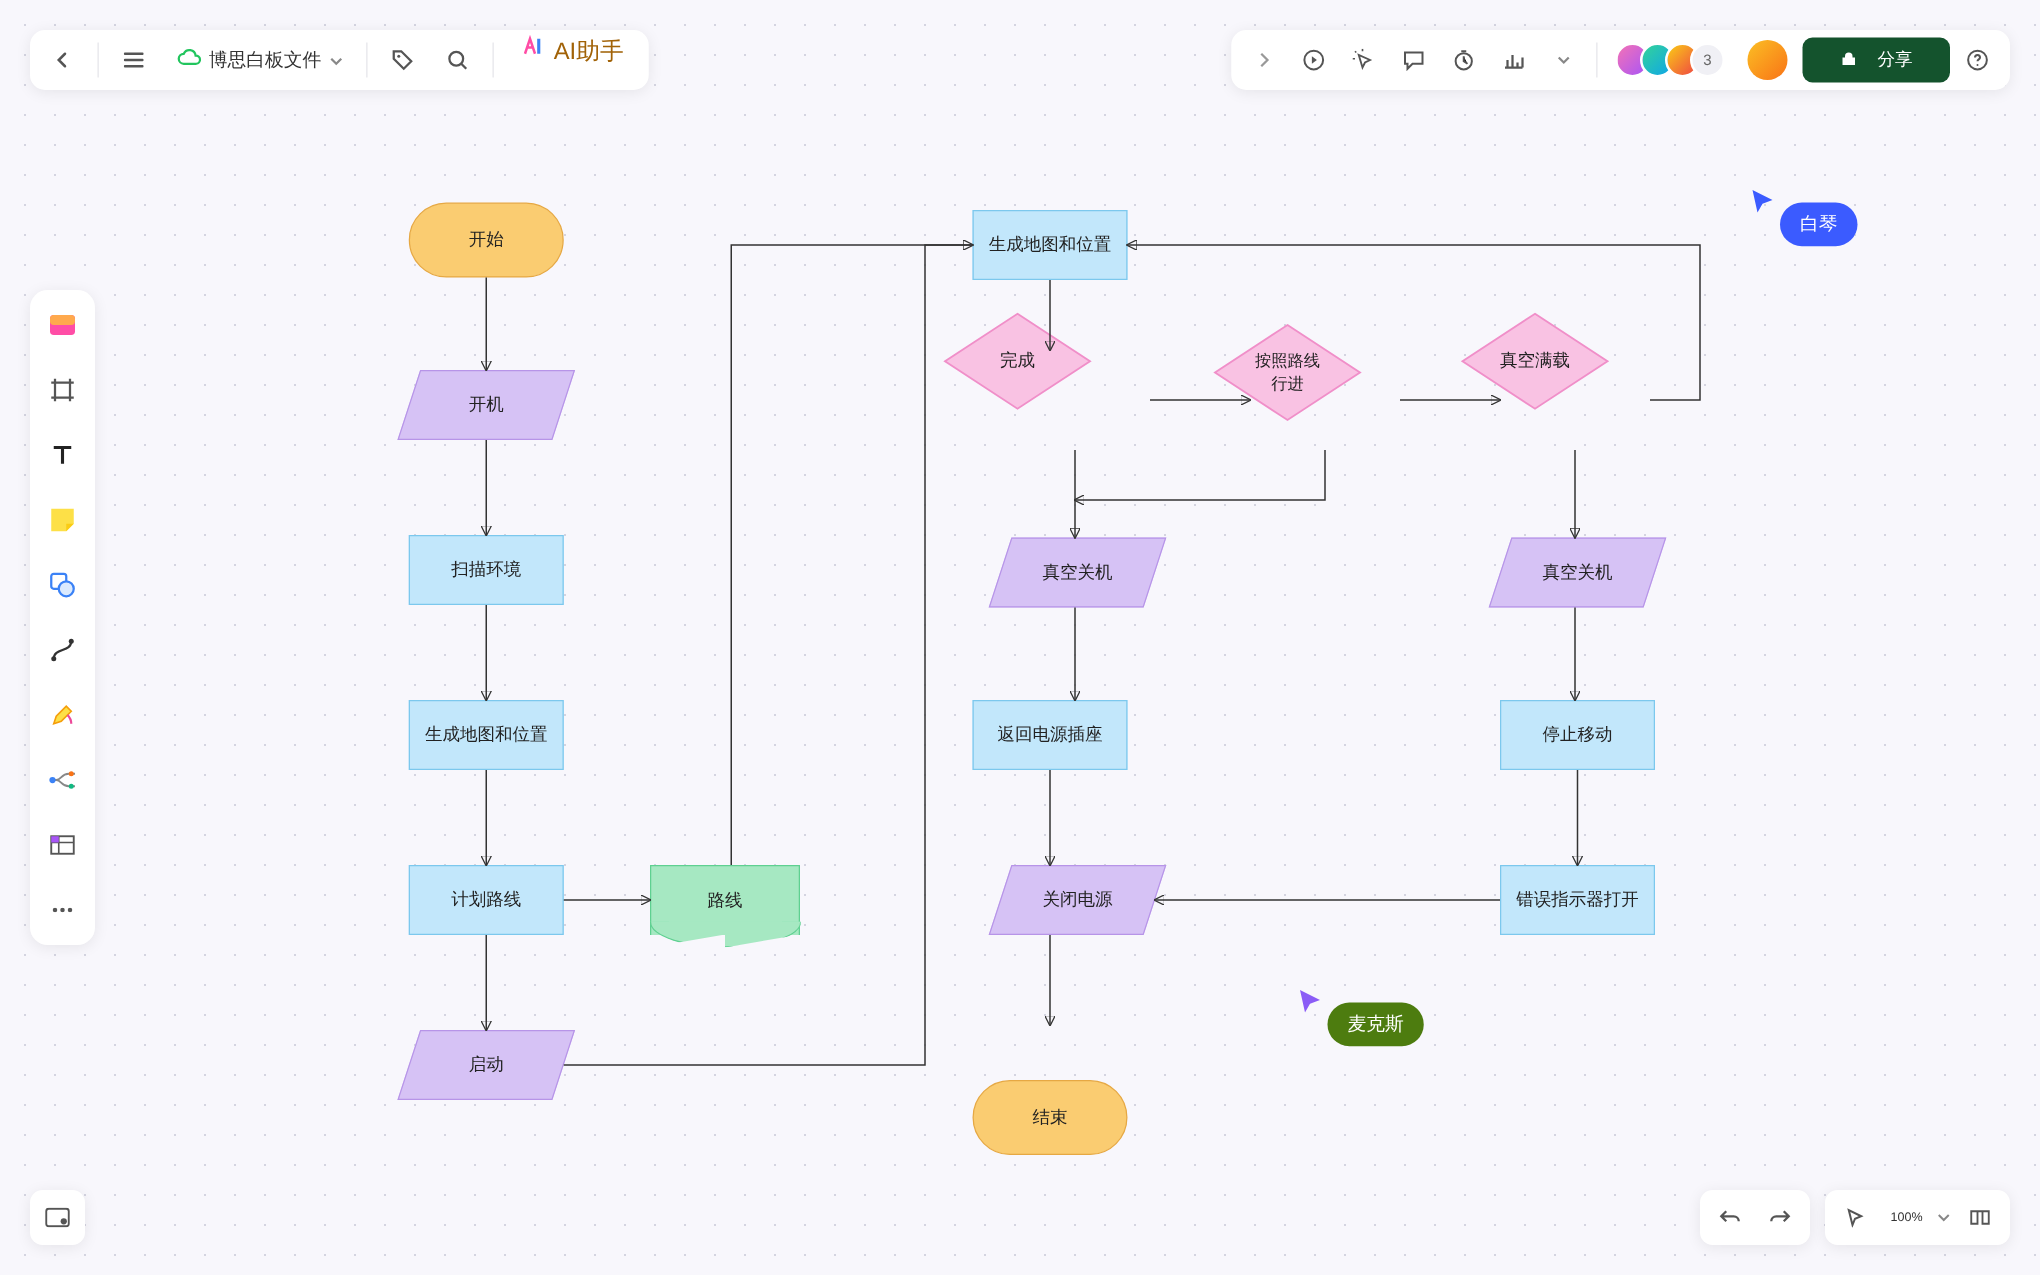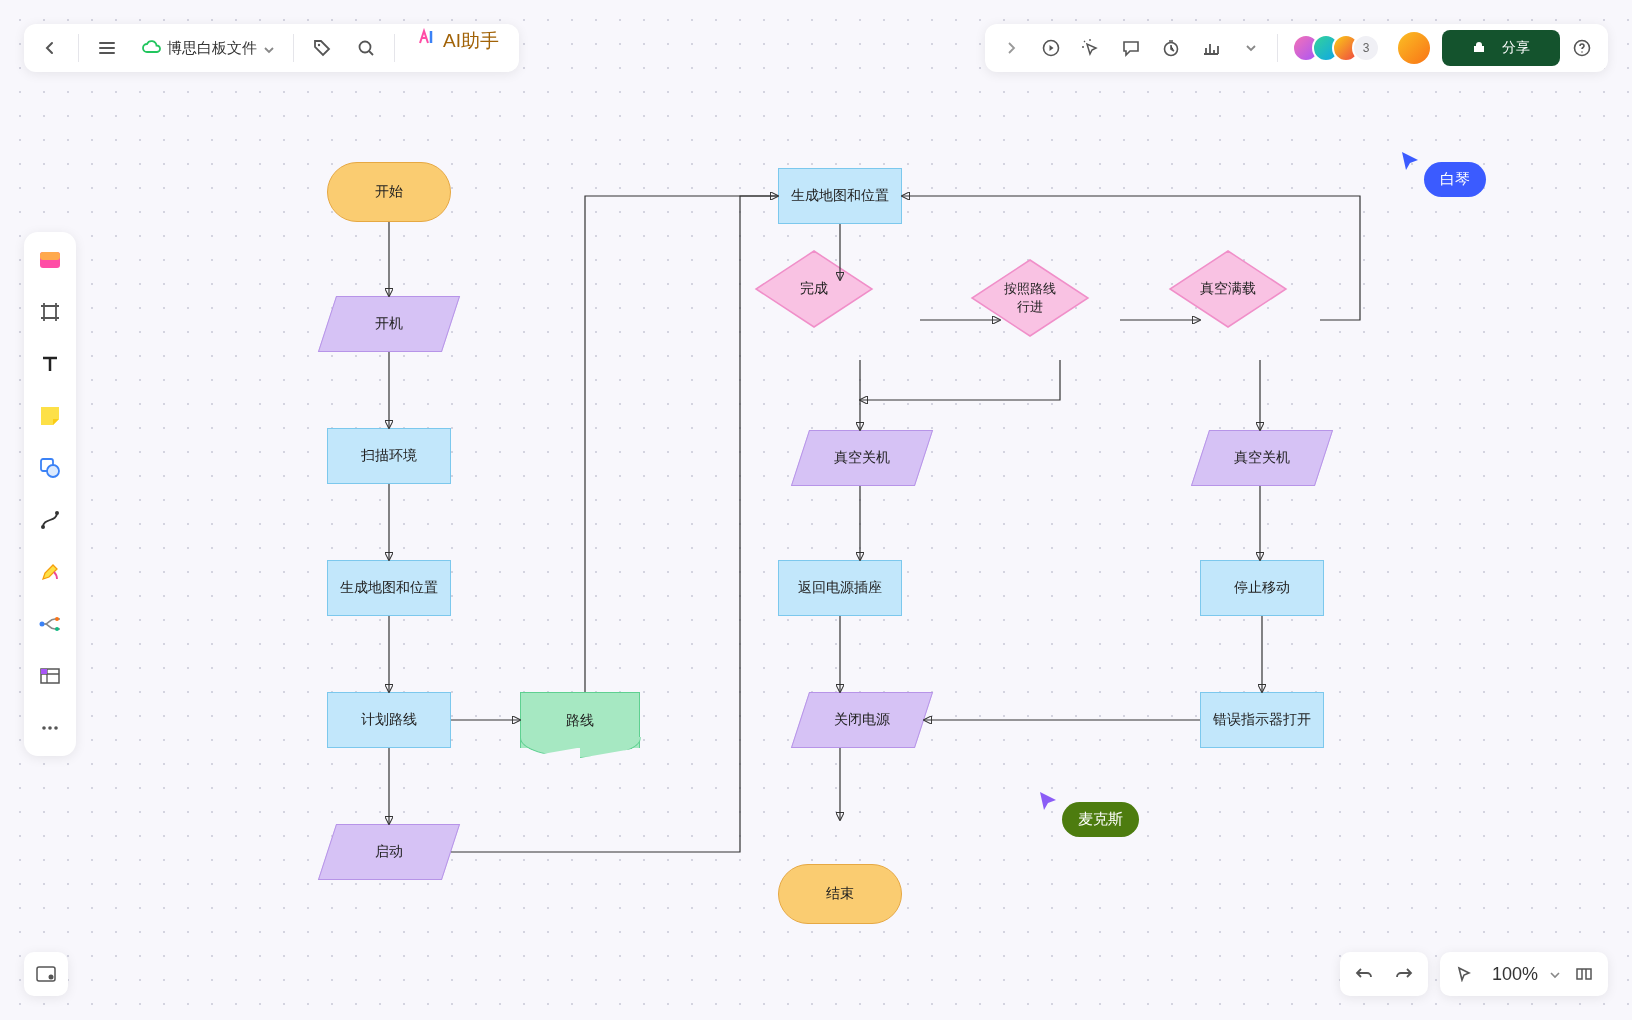--- a/index.html
+++ b/index.html
@@ -27,21 +27,21 @@
 .side { position: absolute; left: 24px; top: 232px; width: 52px; background: #fff; border-radius: 14px; box-shadow: 0 2px 12px rgba(0,0,0,0.08); display: flex; flex-direction: column; align-items: center; padding: 10px 0; gap: 16px; }
 .side-btn { width: 36px; height: 36px; display: flex; align-items: center; justify-content: center; border-radius: 8px; cursor: pointer; color: #444; }
 
 
 .bottom-left { position: absolute; left: 24px; bottom: 24px; width: 44px; height: 44px; background: #fff; border-radius: 10px; box-shadow: 0 2px 12px rgba(0,0,0,0.08); display: flex; align-items: center; justify-content: center; cursor: pointer; }
 
 
 .bottom-right { position: absolute; right: 24px; bottom: 24px; display: flex; gap: 12px; }
 .br-group { height: 44px; background: #fff; border-radius: 10px; box-shadow: 0 2px 12px rgba(0,0,0,0.08); display: flex; align-items: center; padding: 0 8px; gap: 8px; }
 .br-btn { width: 32px; height: 32px; display: flex; align-items: center; justify-content: center; cursor: pointer; color: #555; border-radius: 6px; }
-.zoom-txt { font-size: 18px; color: #333; padding: 0 4px; }
+.zoom-txt { font-size: 10px; color: #333; padding: 0 4px; }
 
 
 .node { position: absolute; display: flex; align-items: center; justify-content: center; font-size: 14px; color: #222; text-align: center; }
 .terminator { width: 124px; height: 60px; border-radius: 30px; background: #facc71; border: 1.5px solid #e6a843; }
 .process-b { width: 124px; height: 56px; background: #c2e7fb; border: 1.5px solid #7cc8ed; }
 .parallelogram { width: 124px; height: 56px; background: #d6c2f5; border: 1.5px solid #b794e8; transform: skewX(-18deg); }
 .parallelogram > span { transform: skewX(18deg); display: block; }
 .document { width: 120px; height: 56px; background: #a6e8c2; border: 1.5px solid #5fd091; border-bottom: none; position: relative; }
 .document::after { content: ""; position: absolute; bottom: -10px; left: -1.5px; right: -1.5px; height: 20px; background: radial-gradient(ellipse at 25% 0%, transparent 14px, #a6e8c2 15px) 0 0/50% 100% no-repeat, radial-gradient(ellipse at 75% 100%, transparent 14px, #a6e8c2 15px) 100% 0/50% 100% no-repeat; border-bottom: 1.5px solid #5fd091; clip-path: polygon(0 0, 100% 0, 100% 50%, 50% 100%, 50% 50%, 0 100%); background:#a6e8c2; border-radius: 0 0 50% 50% / 0 0 20px 20px; border:1.5px solid #5fd091; border-top:none;}
 

